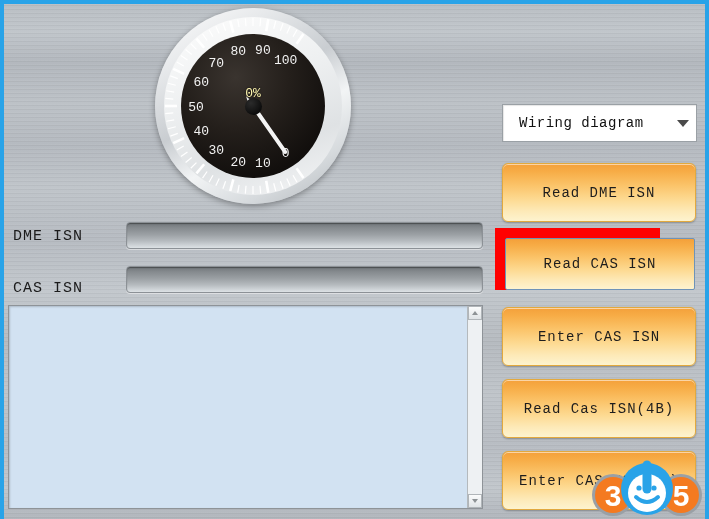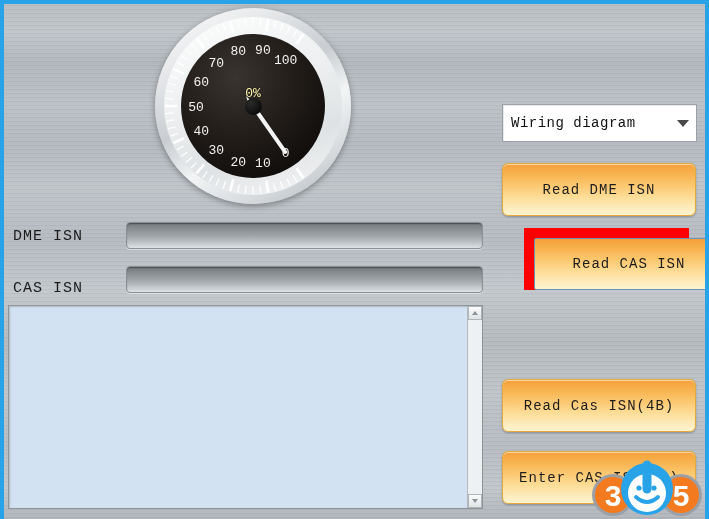--- a/index.html
+++ b/index.html
@@ -185,21 +185,21 @@
     height: 38px;
     box-sizing: border-box;
     background: #ffffff;
     border: 1px solid #9aa0a5;
     display: flex;
     align-items: center;
     box-shadow: inset 1px 1px 1px rgba(0,0,0,0.10);
   }
   .combo-value {
     flex: 1;
-    padding-left: 8px;
+    padding-left: 16px;
     font-size: 14px;
     color: #111;
     font-family: "Liberation Mono", monospace;
     letter-spacing: 0.5px;
     white-space: nowrap;
     overflow: hidden;
   }
   .combo-arrowbox {
     width: 26px; height: 100%;
     display: flex; align-items: center; justify-content: center;
@@ -208,21 +208,21 @@
     width: 0; height: 0;
     border-left: 6px solid transparent;
     border-right: 6px solid transparent;
     border-top: 7px solid #4a4a4a;
   }
 
   .obtn {
     position: absolute;
     left: 502px;
     width: 194px;
-    height: 53px;
+    height: 59px;
     box-sizing: border-box;
     border-radius: 6px;
     border: 1px solid #e2a93e;
     background: linear-gradient(to bottom,
        #f4a03a 0%, #f7ad47 14%, #fbc46a 38%, #fdda92 62%, #fde9b6 82%, #fdf3cf 100%);
     box-shadow: 0 1px 2px rgba(0,0,0,0.28), inset 0 1px 0 rgba(255,255,255,0.55);
     display: flex; align-items: center; justify-content: center;
     color: #1d1d1d;
     font-size: 14px;
     font-family: "Liberation Mono", monospace;
@@ -231,21 +231,21 @@
     cursor: pointer;
   }
   .btn-read-dme  { top: 163px; }
   .btn-enter-cas { top: 307px; }
   .btn-read4b    { top: 379px; font-family: Liberation Mono, monospace; }
   .btn-enter4b   { top: 451px; }
 
   
   .hl-wrap {
     position: absolute;
-    left: 524px;
+    left: 495px;
     top: 228px;
     width: 165px;
     height: 62px;
     box-sizing: border-box;
     border: 5px solid #ff0000;
     background: #ff0000;
   }
   .hl-inner {
     position: absolute;
     left: 5px; top: 5px;
@@ -394,20 +394,21 @@
       <div class="combo-arrow"></div>
     </div>
   </div>
 
   <div class="obtn btn-read-dme">Read DME ISN</div>
 
   <div class="hl-wrap">
     <div class="hl-inner">Read CAS ISN</div>
   </div>
 
+  <div class="obtn btn-enter-cas">Enter CAS ISN</div>
   <div class="obtn btn-read4b">Read Cas ISN(4B)</div>
   <div class="obtn btn-enter4b">Enter CAS ISN(4B)</div>
 
   <svg class="logo365" viewBox="0 0 112 58">
     <circle cx="22" cy="36" r="21" fill="#9aa0a6"></circle>
     <circle cx="90" cy="36" r="21" fill="#9aa0a6"></circle>
     <circle cx="22" cy="36" r="18" fill="#f47a20"></circle>
     <circle cx="90" cy="36" r="18" fill="#f47a20"></circle>
     <text x="22" y="47" text-anchor="middle" font-family="Liberation Sans, sans-serif" font-size="30" font-weight="bold" fill="#ffffff" id="logo-d1">3</text>
     <text x="90" y="47" text-anchor="middle" font-family="Liberation Sans, sans-serif" font-size="30" font-weight="bold" fill="#ffffff" id="logo-d3">5</text>

